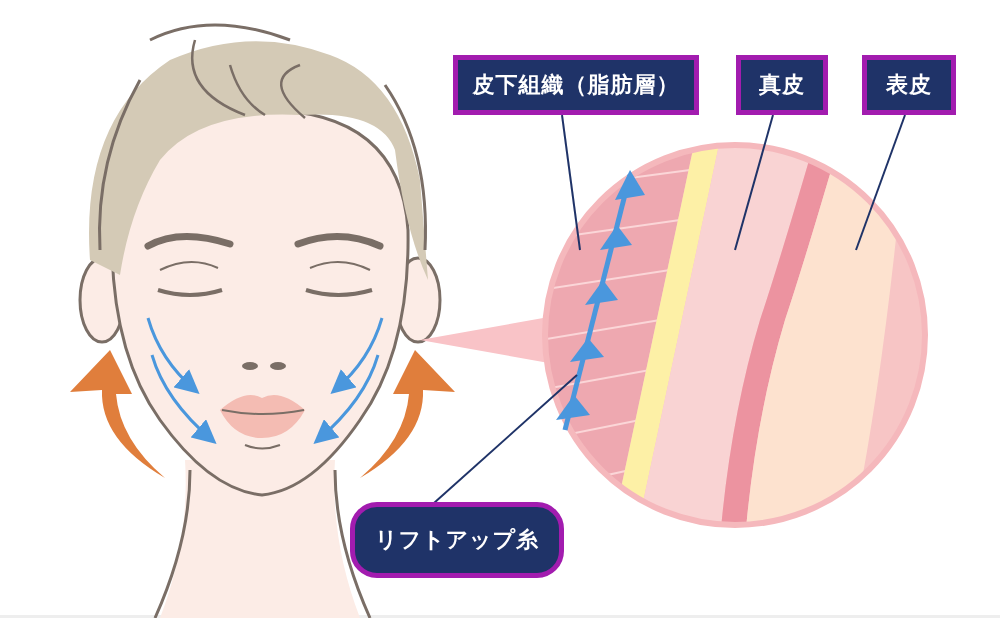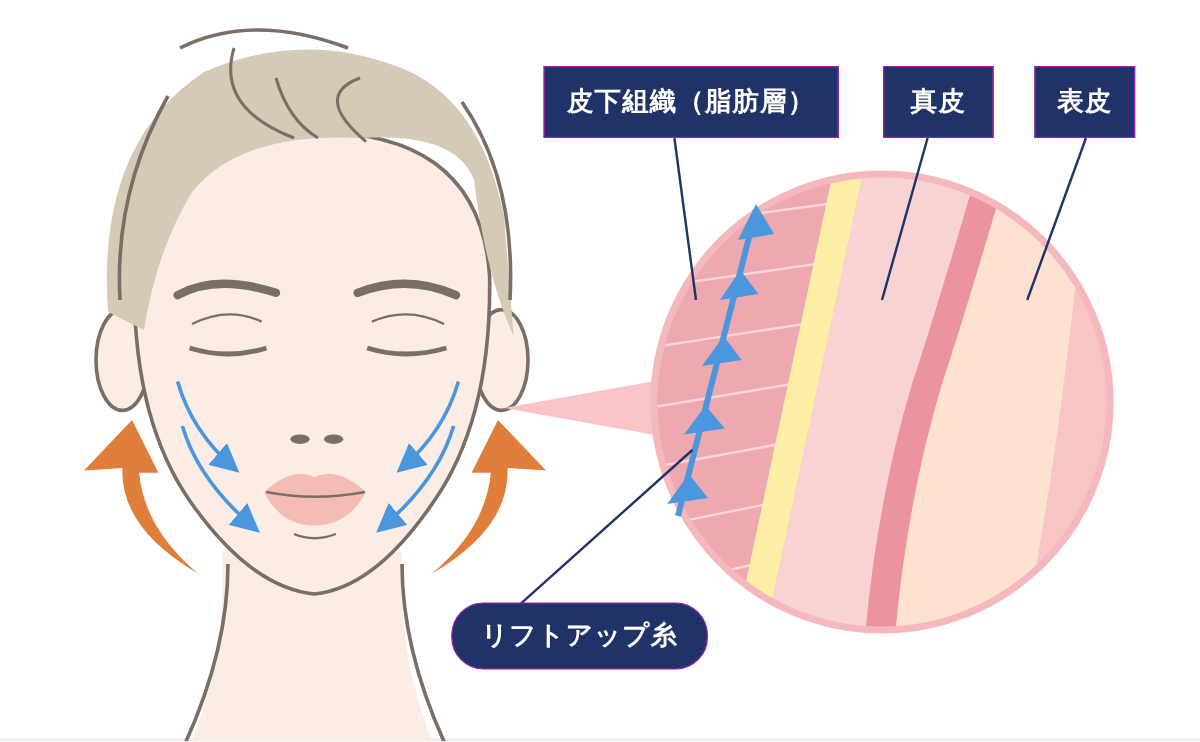--- a/index.html
+++ b/index.html
@@ -1,19 +1,19 @@
 <!DOCTYPE html>
 <html><head>
 <meta charset="utf-8">
 <style>
   html, body { margin: 0; padding: 0; }
   body { width: 1000px; height: 618px; background: #ffffff; position: relative; overflow: hidden; font-family: "DejaVu Sans", sans-serif; }
   .frame { position: absolute; left: 0; top: 0; width: 1000px; height: 618px; border-bottom: 3px solid #eeeeee; box-sizing: border-box; }
   svg.art { position: absolute; left: 0; top: 0; }
-  .label { position: absolute; background: #1f3368; color: #ffffff; font-weight: bold; font-size: 22px; display: flex; align-items: center; justify-content: center; letter-spacing: 1px; border: 1px solid #a21caf; box-sizing: border-box; }
+  .label { position: absolute; background: #1f3368; color: #ffffff; font-weight: bold; font-size: 22px; display: flex; align-items: center; justify-content: center; letter-spacing: 1px; border: 5px solid #a21caf; box-sizing: border-box; }
 </style>
 </head>
 <body>
 
 <div class="frame"></div>
 
 <svg class="art" width="1000" height="618" viewBox="0 0 1000 618">
   <defs>
     <clipPath id="circ">
         <circle cx="735" cy="335" r="190"></circle>
@@ -112,14 +112,14 @@
   <g stroke="#1f3368" stroke-width="2">
     <line x1="562" y1="115" x2="580" y2="250"></line>
     <line x1="773" y1="115" x2="735" y2="250"></line>
     <line x1="905" y1="115" x2="856" y2="250"></line>
     <line x1="434" y1="503" x2="577" y2="375"></line>
   </g>
 </svg>
 
 <div class="label" style="left:453px;top:55px;width:246px;height:60px;">皮下組織（脂肪層）</div>
 <div class="label" style="left:736px;top:55px;width:92px;height:60px;text-align:center;">真皮</div>
-<div class="label" style="left:862px;top:55px;width:84px;height:60px;">表皮</div>
-<div class="label" style="left:376px;top:502px;width:214px;height:56px;border-radius:27px;">リフトアップ糸</div>
+<div class="label" style="left:862px;top:55px;width:94px;height:60px;">表皮</div>
+<div class="label" style="left:350px;top:502px;width:214px;height:76px;border-radius:27px;">リフトアップ糸</div>
 
 </body></html>

